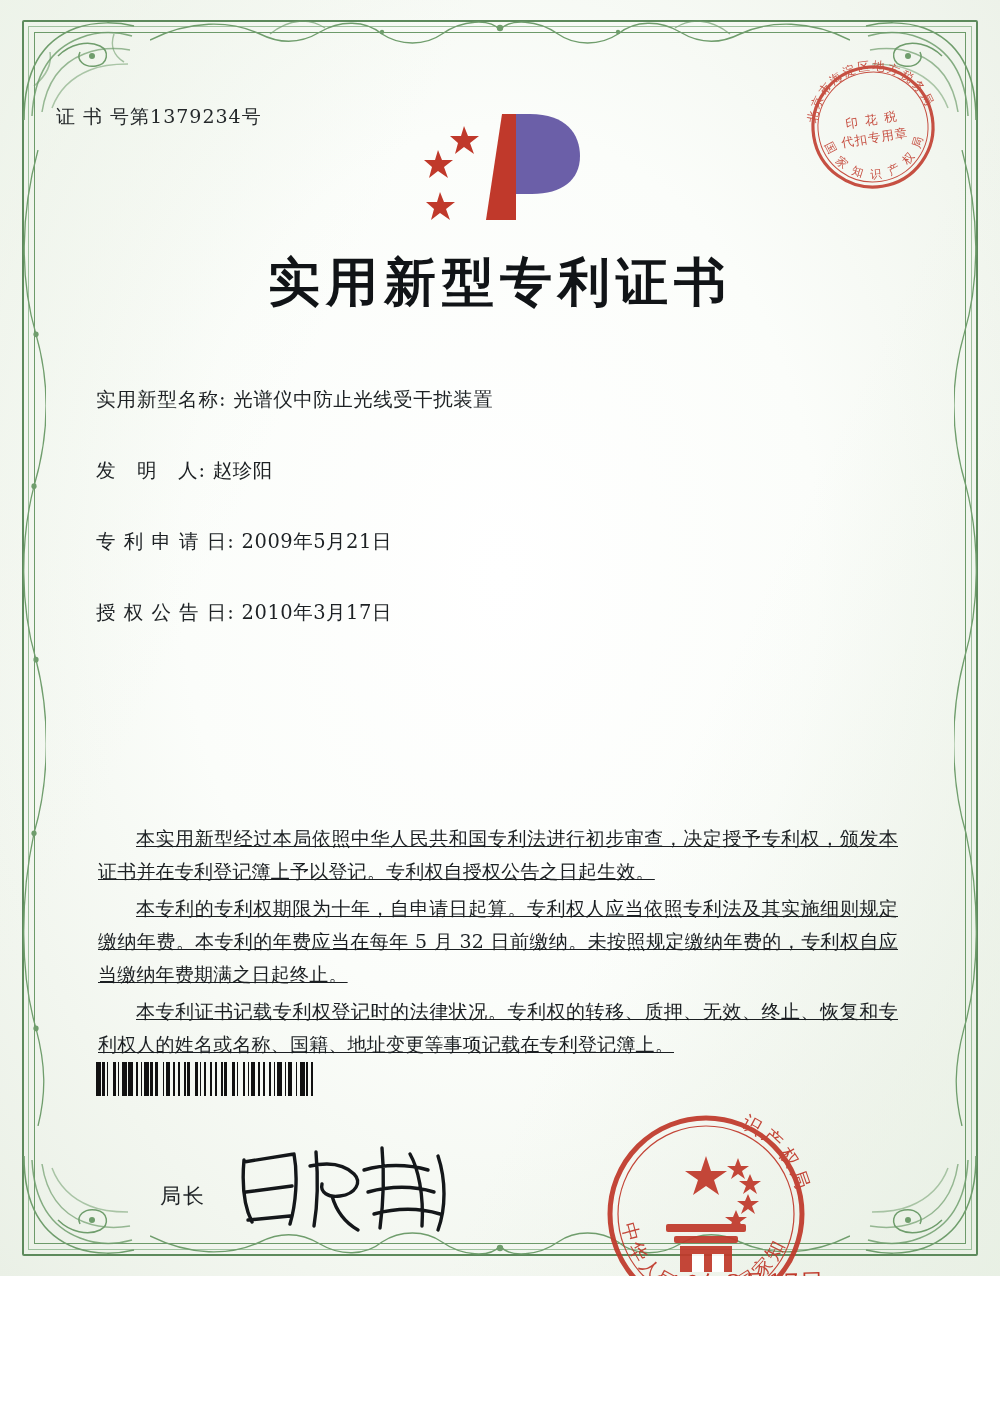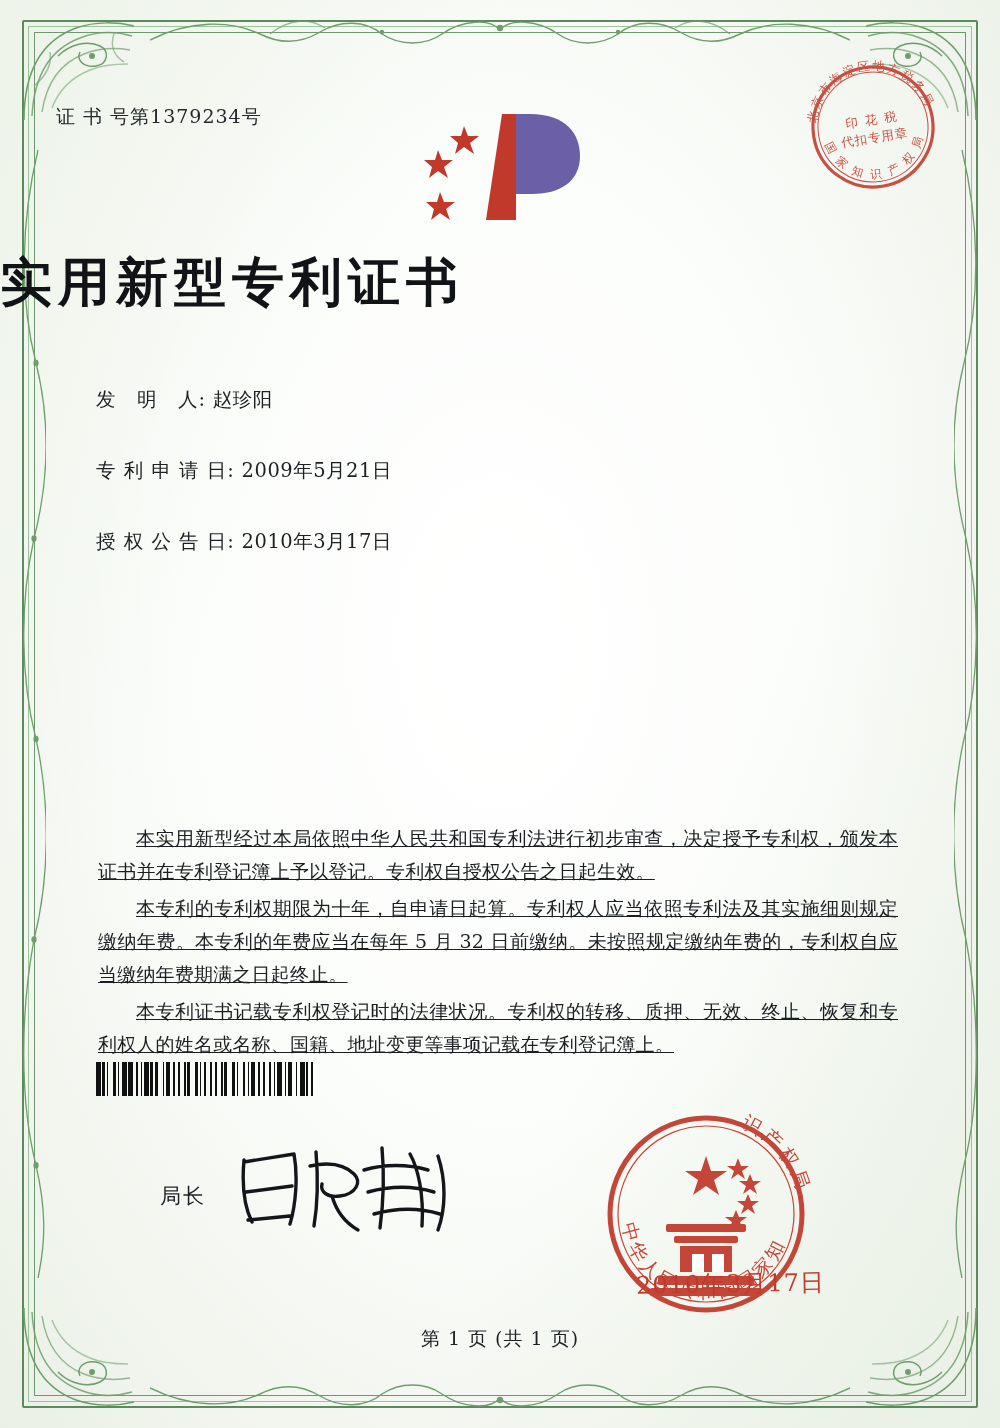--- a/index.html
+++ b/index.html
@@ -11,21 +11,21 @@
     width: 1000px;
     height: 1428px;
     overflow: hidden;
     font-family: "DejaVu Serif", "Liberation Serif", serif;
   }
 
   
   .page {
     position: relative;
     width: 1000px;
-    height: 1428px;
+    height: 1276px;
     background:
       radial-gradient(ellipse at 50% 45%, #ffffff 0%, #fbfdfa 45%, #f2f6ef 75%, #eaf0e6 100%);
     overflow: hidden;
   }
   .paper-tint {
     position: absolute;
     inset: 0;
     background:
       linear-gradient(115deg, rgba(238,244,234,0.55) 0%, rgba(255,255,255,0) 30%),
       linear-gradient(295deg, rgba(232,240,228,0.7) 0%, rgba(255,255,255,0) 35%);
@@ -111,20 +111,21 @@
     width: 170px;
     height: 115px;
   }
   .logo svg { width: 100%; height: 100%; display: block; }
 
   .title {
     position: absolute;
     left: 0;
     right: 0;
     top: 248px;
+    text-align: center;
     font-size: 52px;
     font-weight: bold;
     letter-spacing: 6px;
     color: #111417;
     font-family: "DejaVu Serif", "Liberation Serif", serif;
   }
 
   
   .tax-stamp {
     position: absolute;
@@ -372,20 +373,24 @@
         <textPath href="#arcBottom" startOffset="6%">国 家 知 识 产 权 局</textPath>
       </text>
       <text x="75" y="72" text-anchor="middle" font-size="12.5" fill="#c0392b" font-family="'DejaVu Serif',serif" letter-spacing="1.5">印 花 税</text>
       <text x="75" y="90" text-anchor="middle" font-size="12.5" fill="#c0392b" font-family="'DejaVu Serif',serif" letter-spacing="1">代扣专用章</text>
     </svg>
   </div>
 
   <div class="title">实用新型专利证书</div>
 
   <div class="fields">
+    <div class="field">
+      <span class="lbl">实用新型名称:</span>
+      <span class="val">光谱仪中防止光线受干扰装置</span>
+    </div>
     <div class="field">
       <span class="lbl">发　明　人:</span>
       <span class="val">赵珍阳</span>
     </div>
     <div class="field">
       <span class="lbl">专 利 申 请 日:</span>
       <span class="val">2009年5月21日</span>
     </div>
     <div class="field">
       <span class="lbl">授 权 公 告 日:</span>

